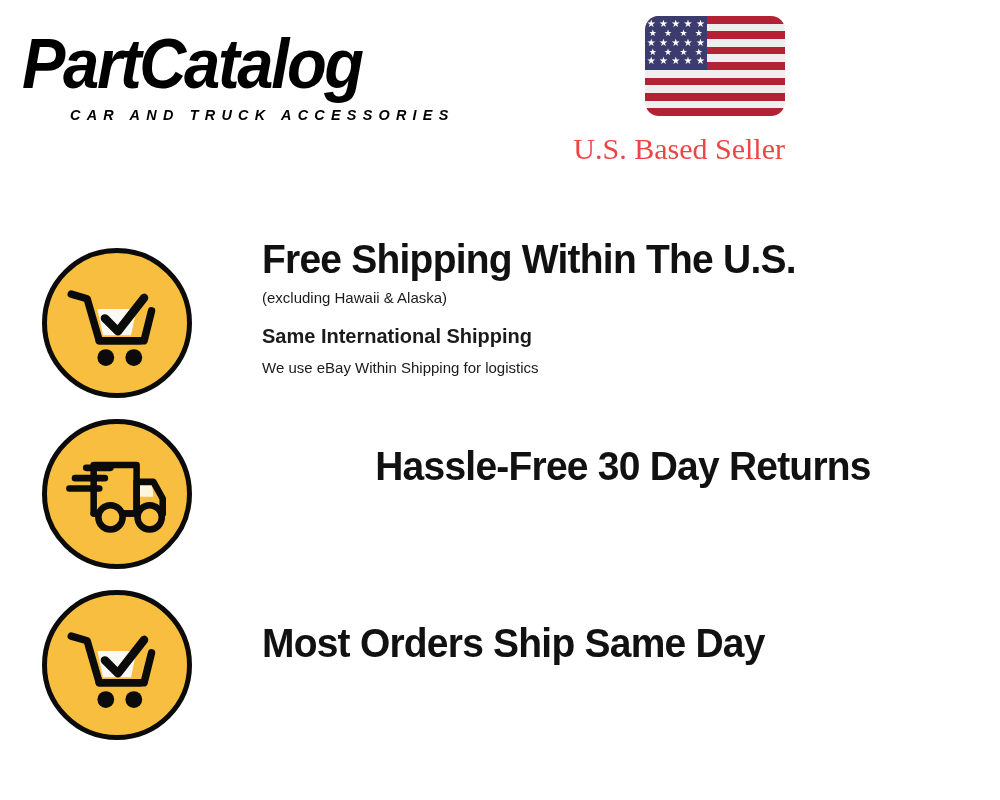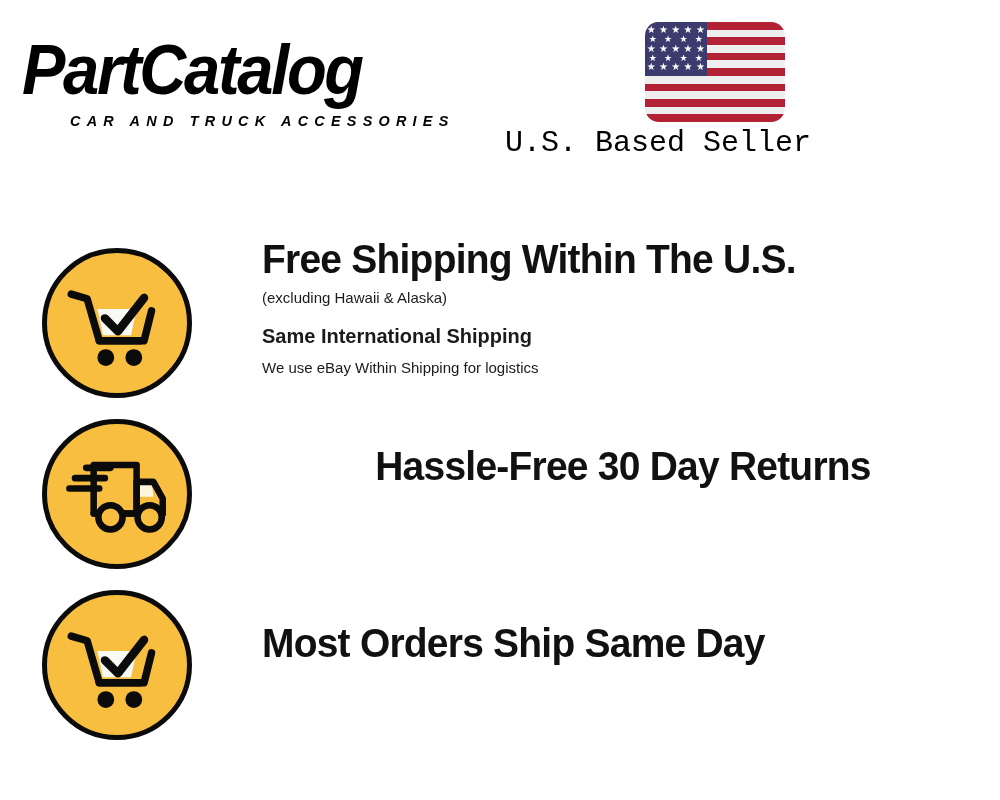--- a/index.html
+++ b/index.html
@@ -13,21 +13,21 @@
     font-family: "Liberation Sans", sans-serif;
     color: #111111;
     overflow: hidden;
     position: relative;
   }
 
   
   .header {
     position: absolute;
     left: 0;
-    top: 14px;
+    top: 8px;
     width: 800px;
     height: 170px;
   }
 
   .brand-logo {
     position: absolute;
     left: 22px;
     top: 20px;
     width: 470px;
     height: 95px;
@@ -105,26 +105,26 @@
     align-items: center;
   }
   .star {
     color: #ffffff;
     font-size: 10px;
     line-height: 10px;
   }
   .star.small { font-size: 9px; }
 
   .seller-label {
-    margin-top: 4px;
-    font-family: Liberation Mono, monospace;
+    margin-top: 16px;
+    font-family: Liberation Serif, serif;
     font-size: 30px;
     font-weight: 400;
     letter-spacing: 0px;
-    color: #000000;
+    color: #ef4444;
     white-space: nowrap;
     text-align: right;
   }
 
   
   .features {
     position: absolute;
     left: 0;
     top: 228px;
     width: 1000px;

